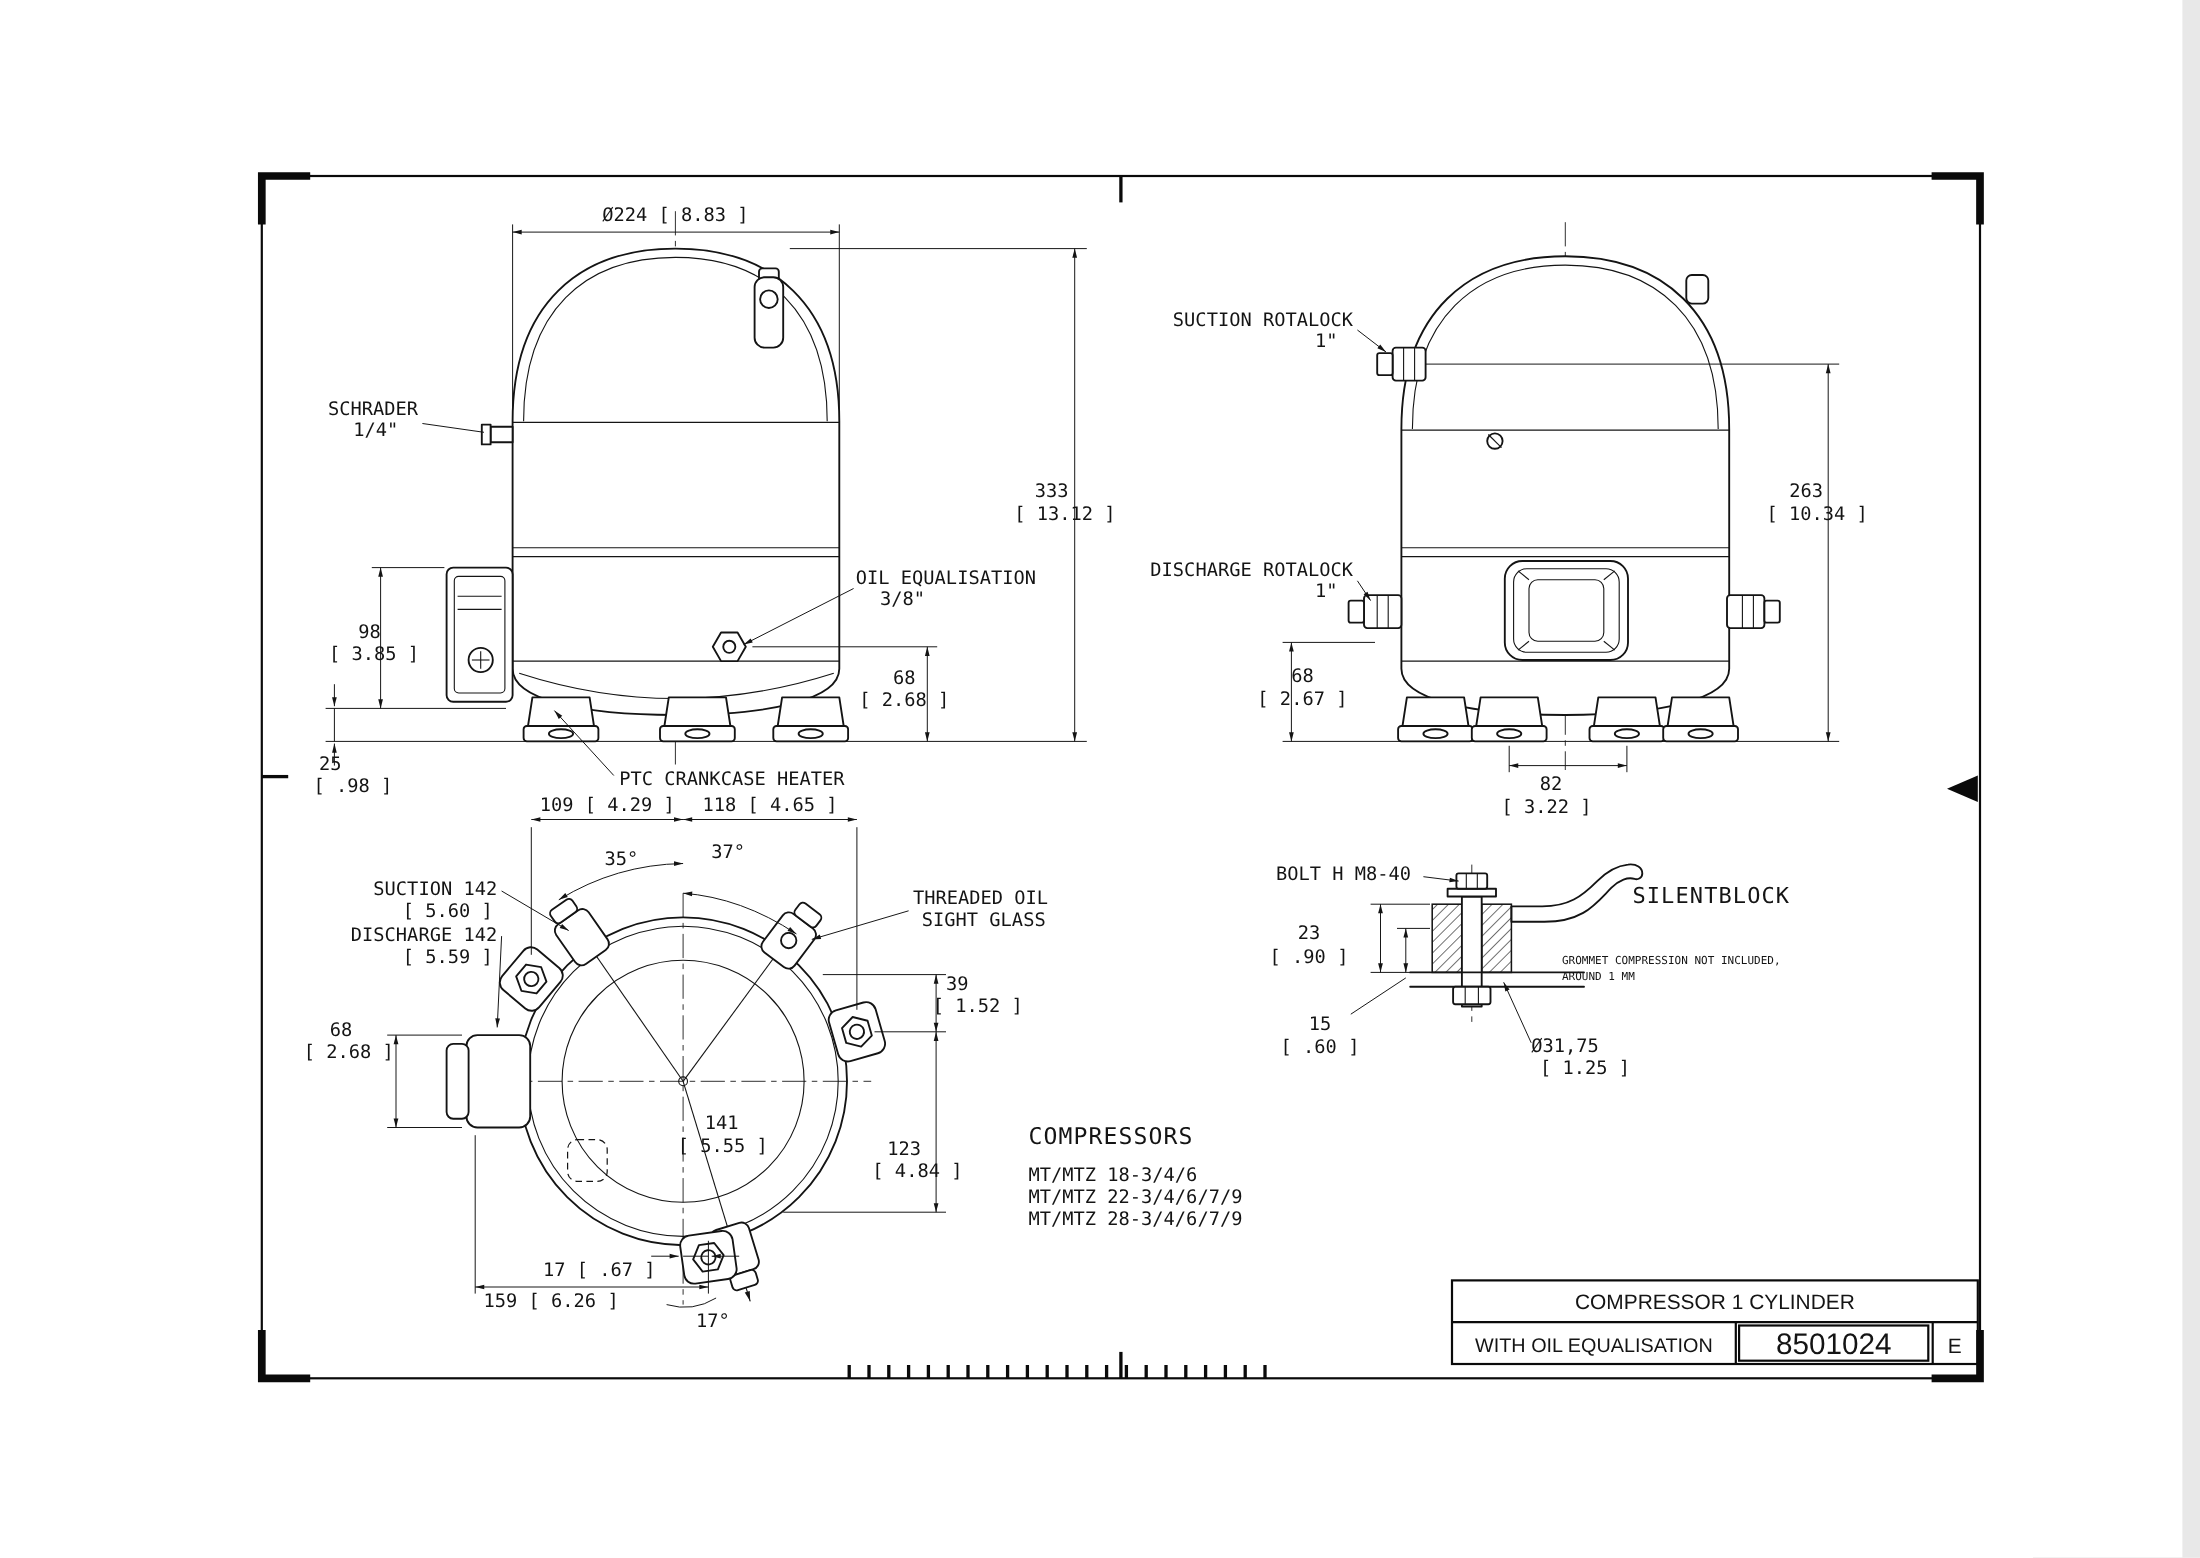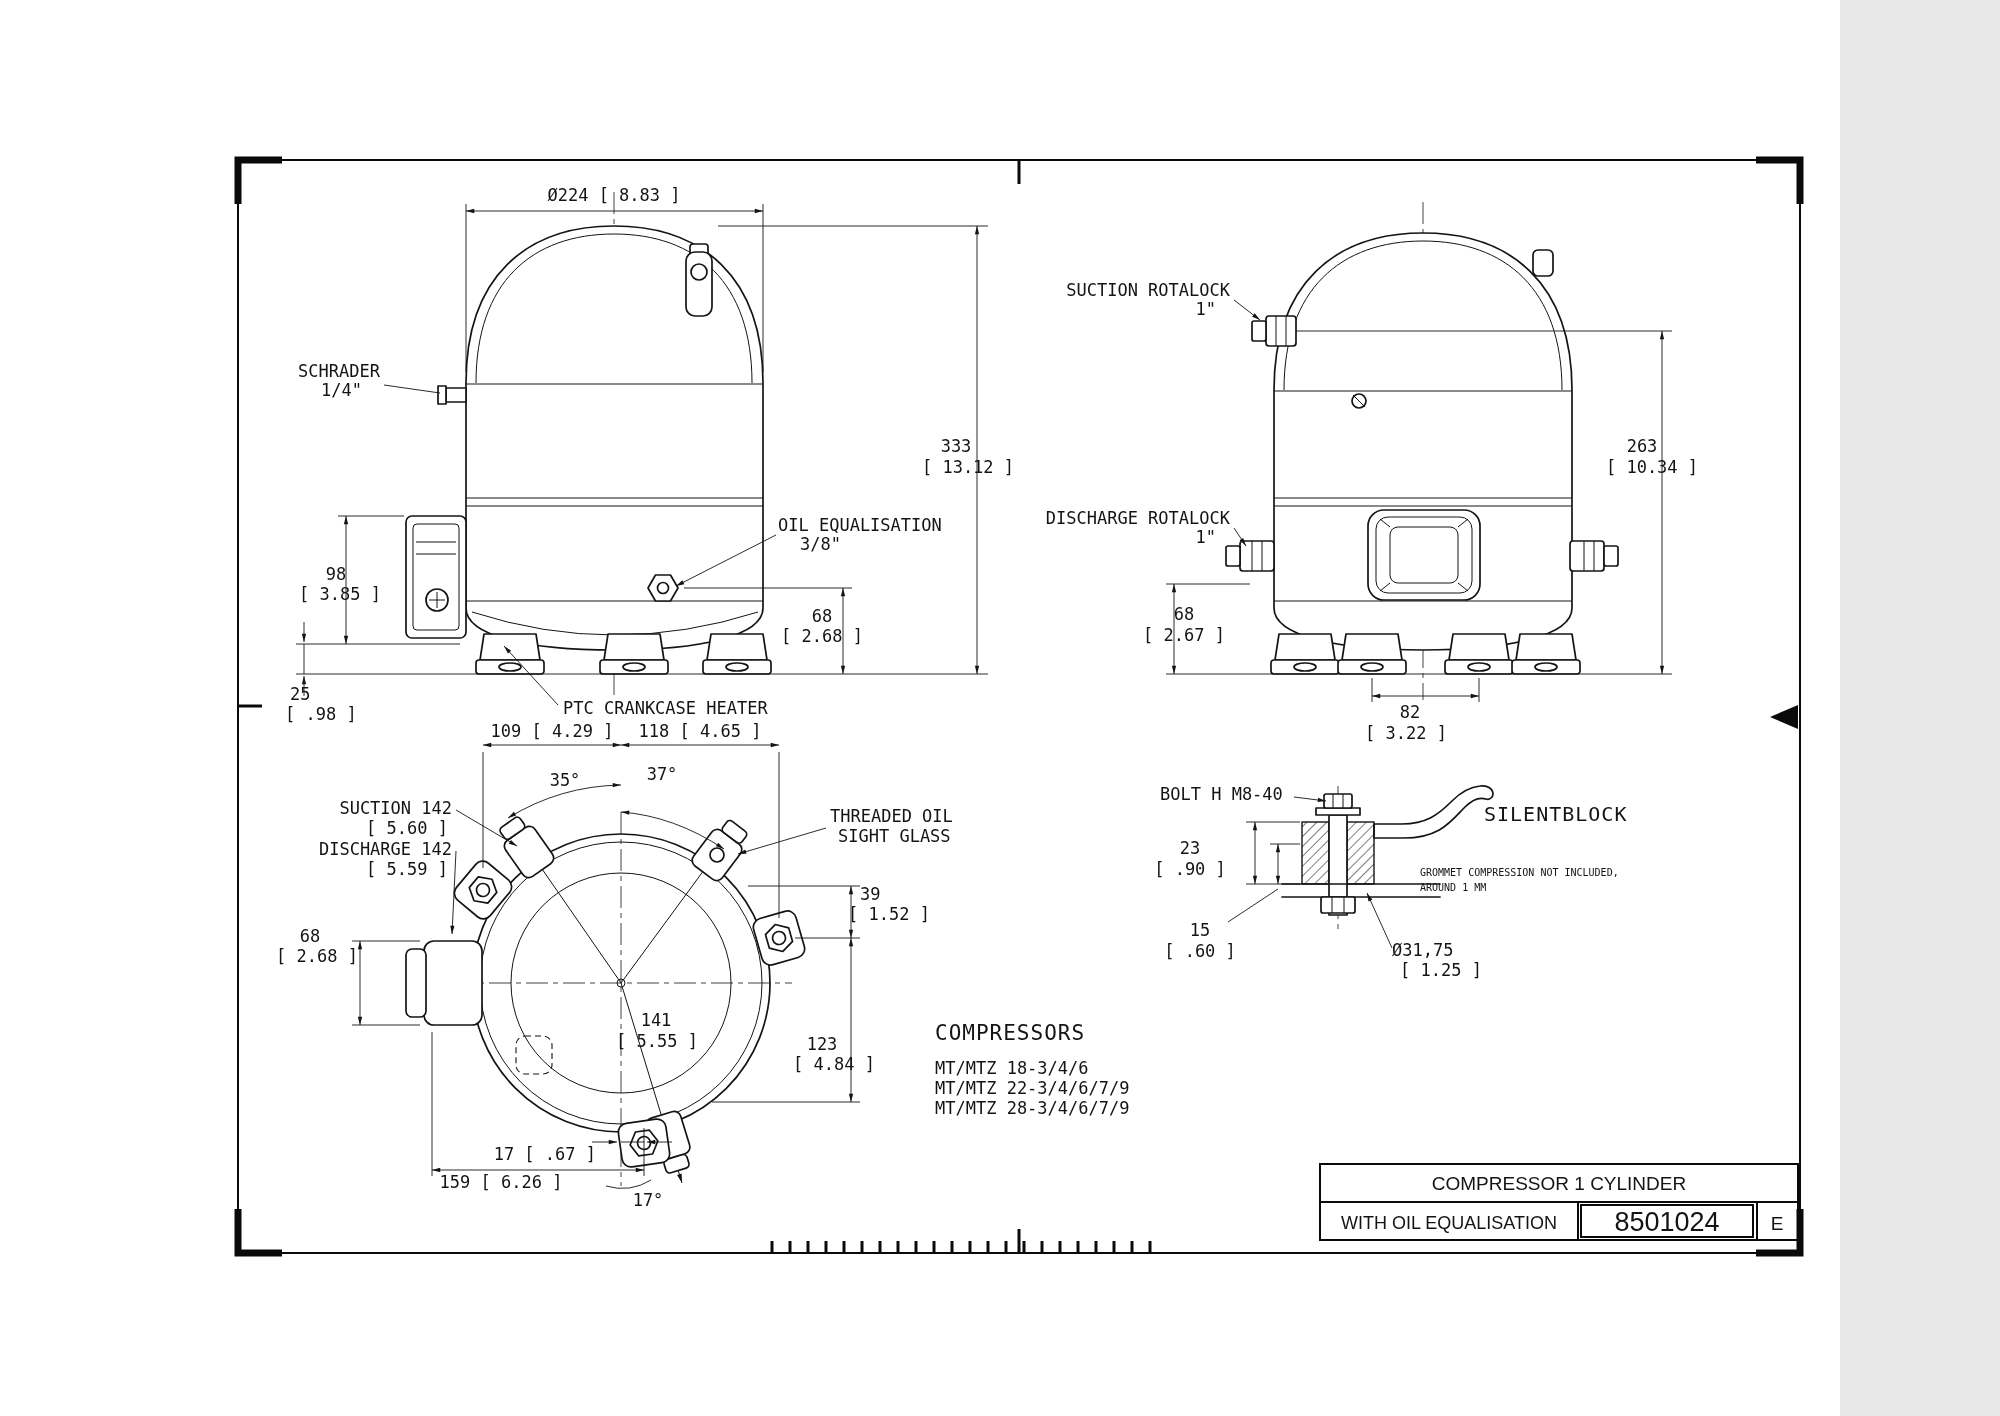--- a/index.html
+++ b/index.html
@@ -1,16 +1,16 @@
 <!DOCTYPE html>
 <html><head>
 <meta charset="utf-8">
 <style>
   html,body{margin:0;padding:0;background:#e8e8e8;}
-  .sheet{position:relative;width:1840px;height:1416px;background:#ffffff;overflow:hidden;}
+  .sheet{position:relative;width:1984px;height:1416px;background:#ffffff;overflow:hidden;}
   svg{position:absolute;left:0;top:0;}
   svg text{font-family:"DejaVu Sans Mono",monospace;fill:#141414;}
   .ts{font-size:17px;}
   .tn{font-size:10px;}
   .th{font-size:21px;letter-spacing:1px;}
   .tm{font-size:17px;}
   .tsb{font-size:20px;letter-spacing:1px;}
   .tb{font-family:"Liberation Sans",sans-serif;font-size:19px;}
   .tb2{font-family:"Liberation Sans",sans-serif;font-size:18px;}
   .tnum{font-family:"Liberation Sans",sans-serif;font-size:27px;}

